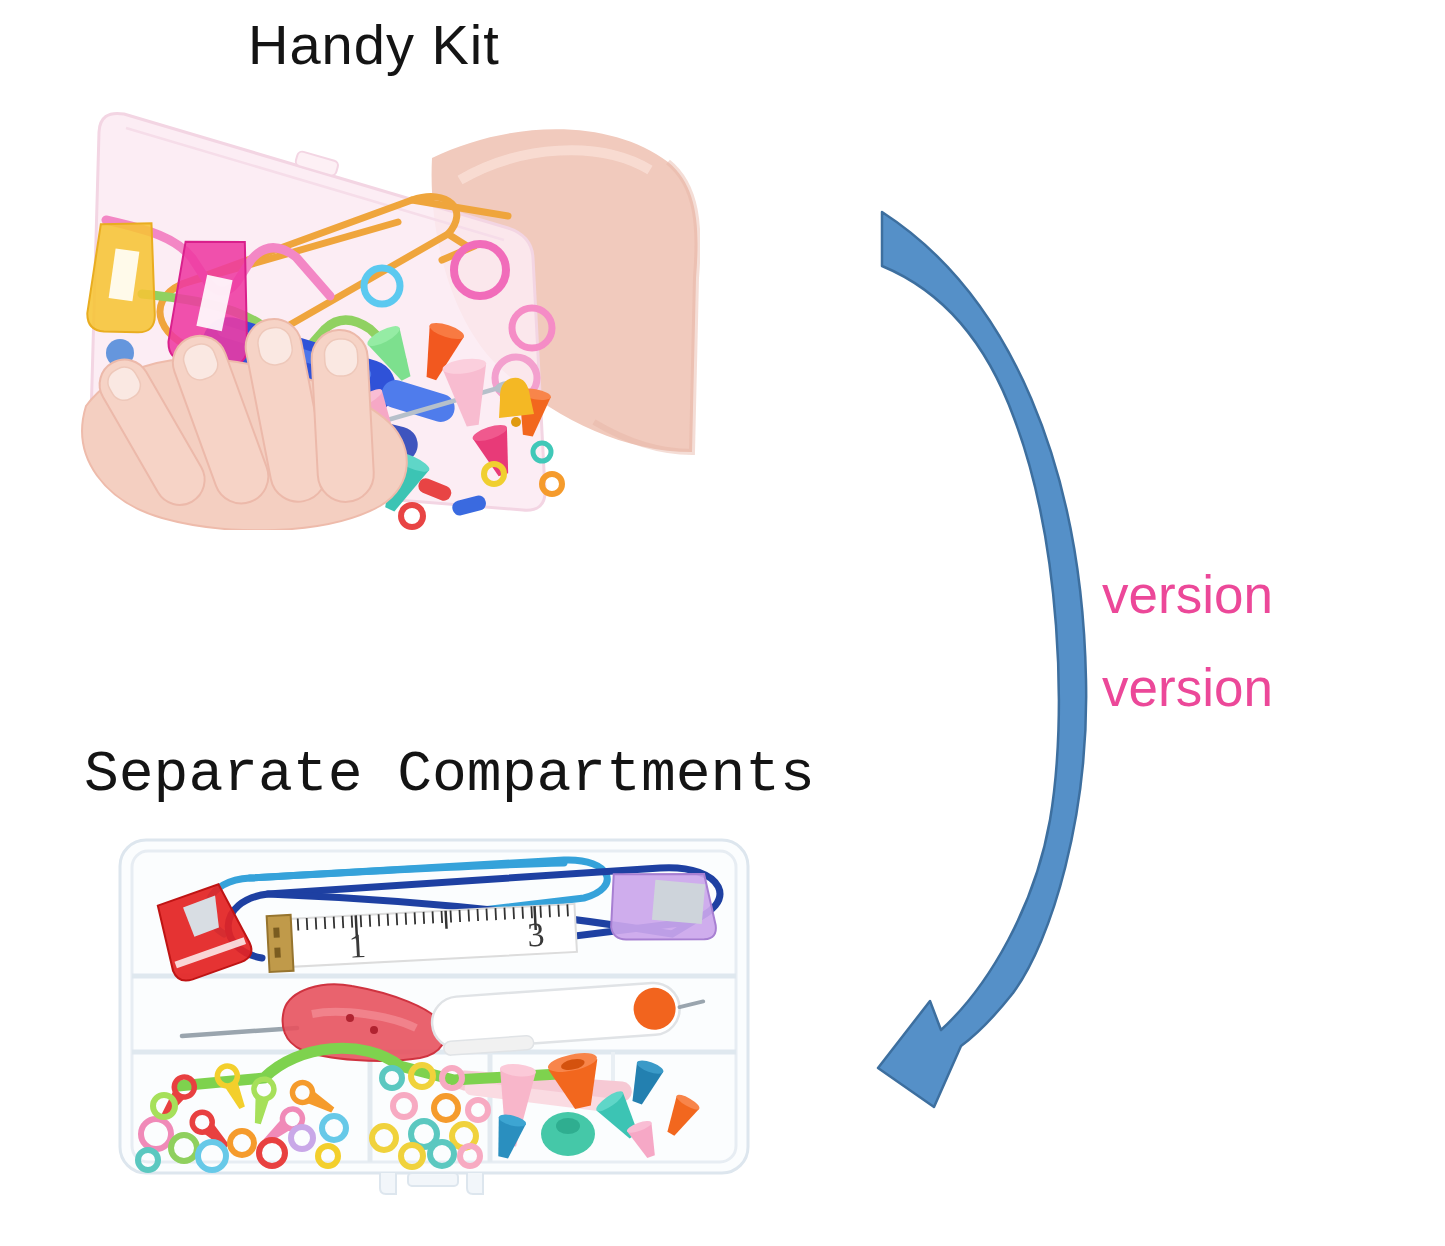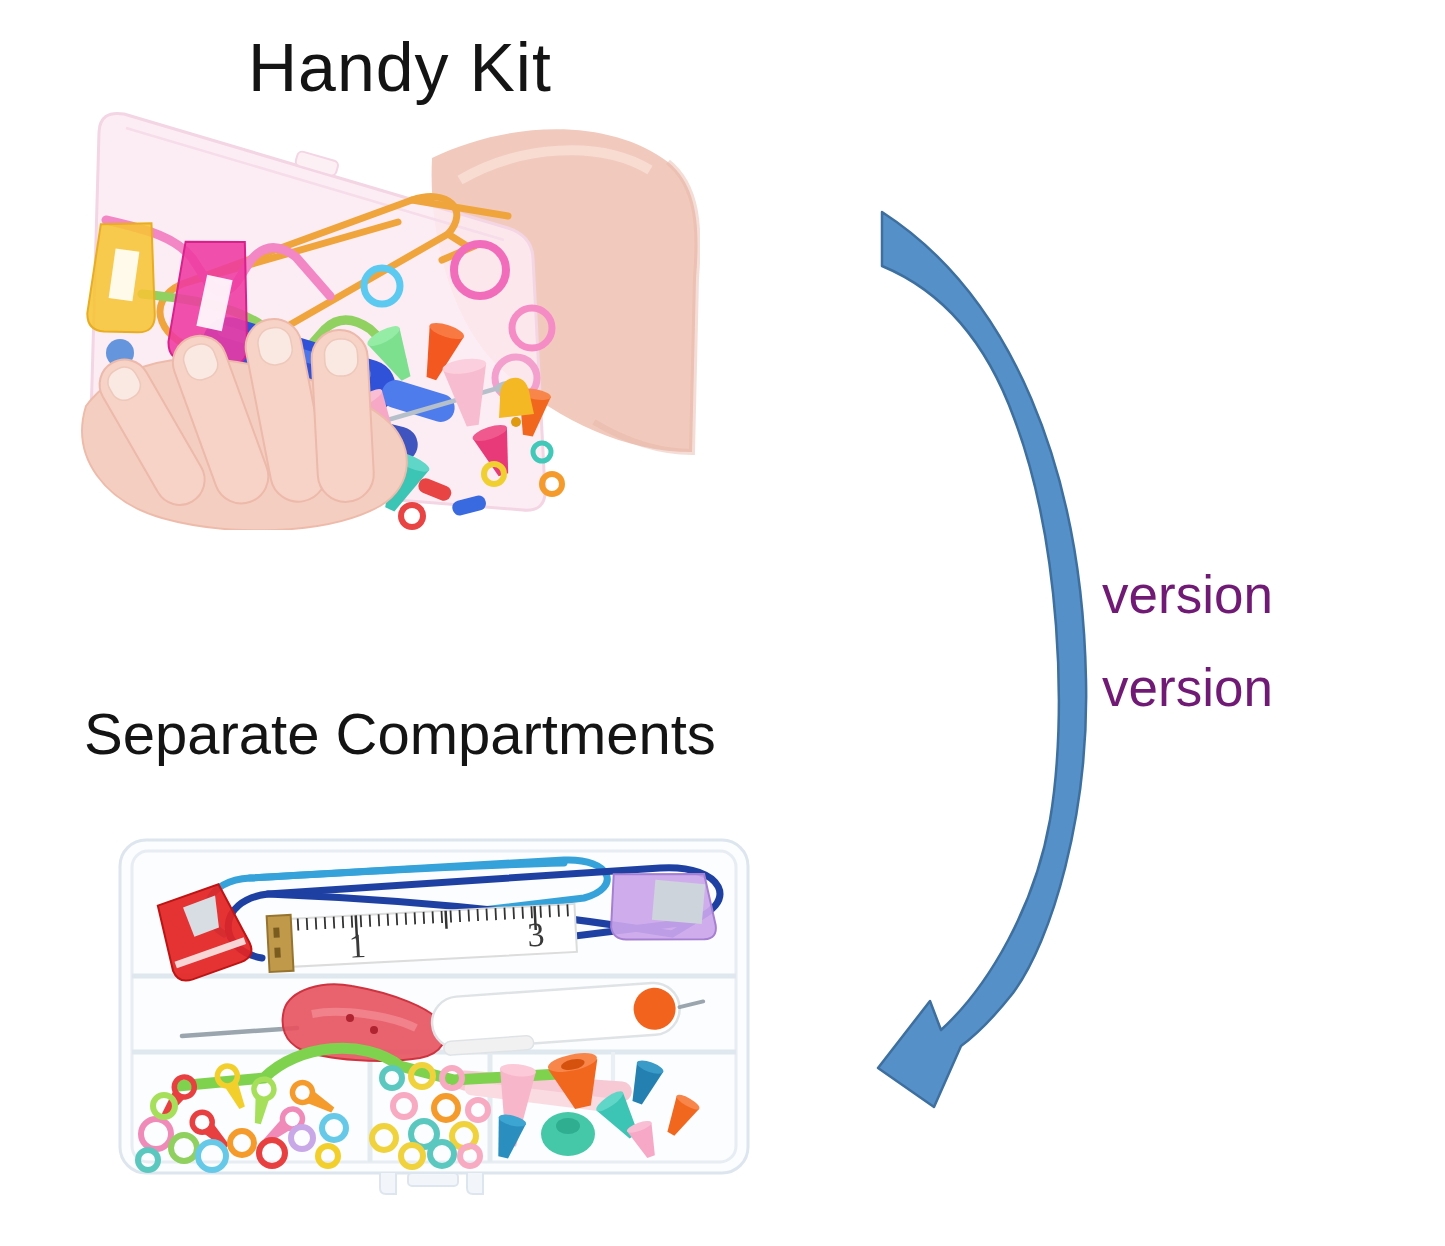--- a/index.html
+++ b/index.html
@@ -3,23 +3,23 @@
 <meta charset="utf-8">
 <style>
   html,body{margin:0;padding:0;background:#ffffff;}
   .canvas{
     position:relative;width:1445px;height:1246px;background:#ffffff;
     overflow:hidden;font-family:"Liberation Sans",sans-serif;color:#161616;
   }
   .photo{position:absolute;margin:0;padding:0;}
   .photo svg{display:block;}
   .title{position:absolute;white-space:nowrap;color:#141414;}
-  .title-handy{left:248px;top:28px;font-size:68px;font-weight:500;letter-spacing:1px;}
-  .title-separate{left:84px;top:700px;font-size:58px;font-weight:400;letter-spacing:0px;}
-  .upgrade-label{position:absolute;left:1102px;top:548px;font-size:53px;line-height:93px;color:#701a75;}
+  .title-handy{left:248px;top:12px;font-size:56px;font-weight:500;letter-spacing:1px;}
+  .title-separate{left:84px;top:742px;font-size:58px;font-weight:400;letter-spacing:0px;font-family:Liberation Mono, monospace;}
+  .upgrade-label{position:absolute;left:1102px;top:548px;font-size:53px;line-height:93px;color:#ec4899;}
   .upgrade-label div{white-space:nowrap;}
   .arrow-layer{position:absolute;left:0;top:0;pointer-events:none;}
   .tape-num{font:34px "Liberation Serif",serif;fill:#3a3a3a;}
 </style>
 </head>
 <body>
 
 <div class="canvas">
 
   <div class="title title-handy">Handy Kit</div>

